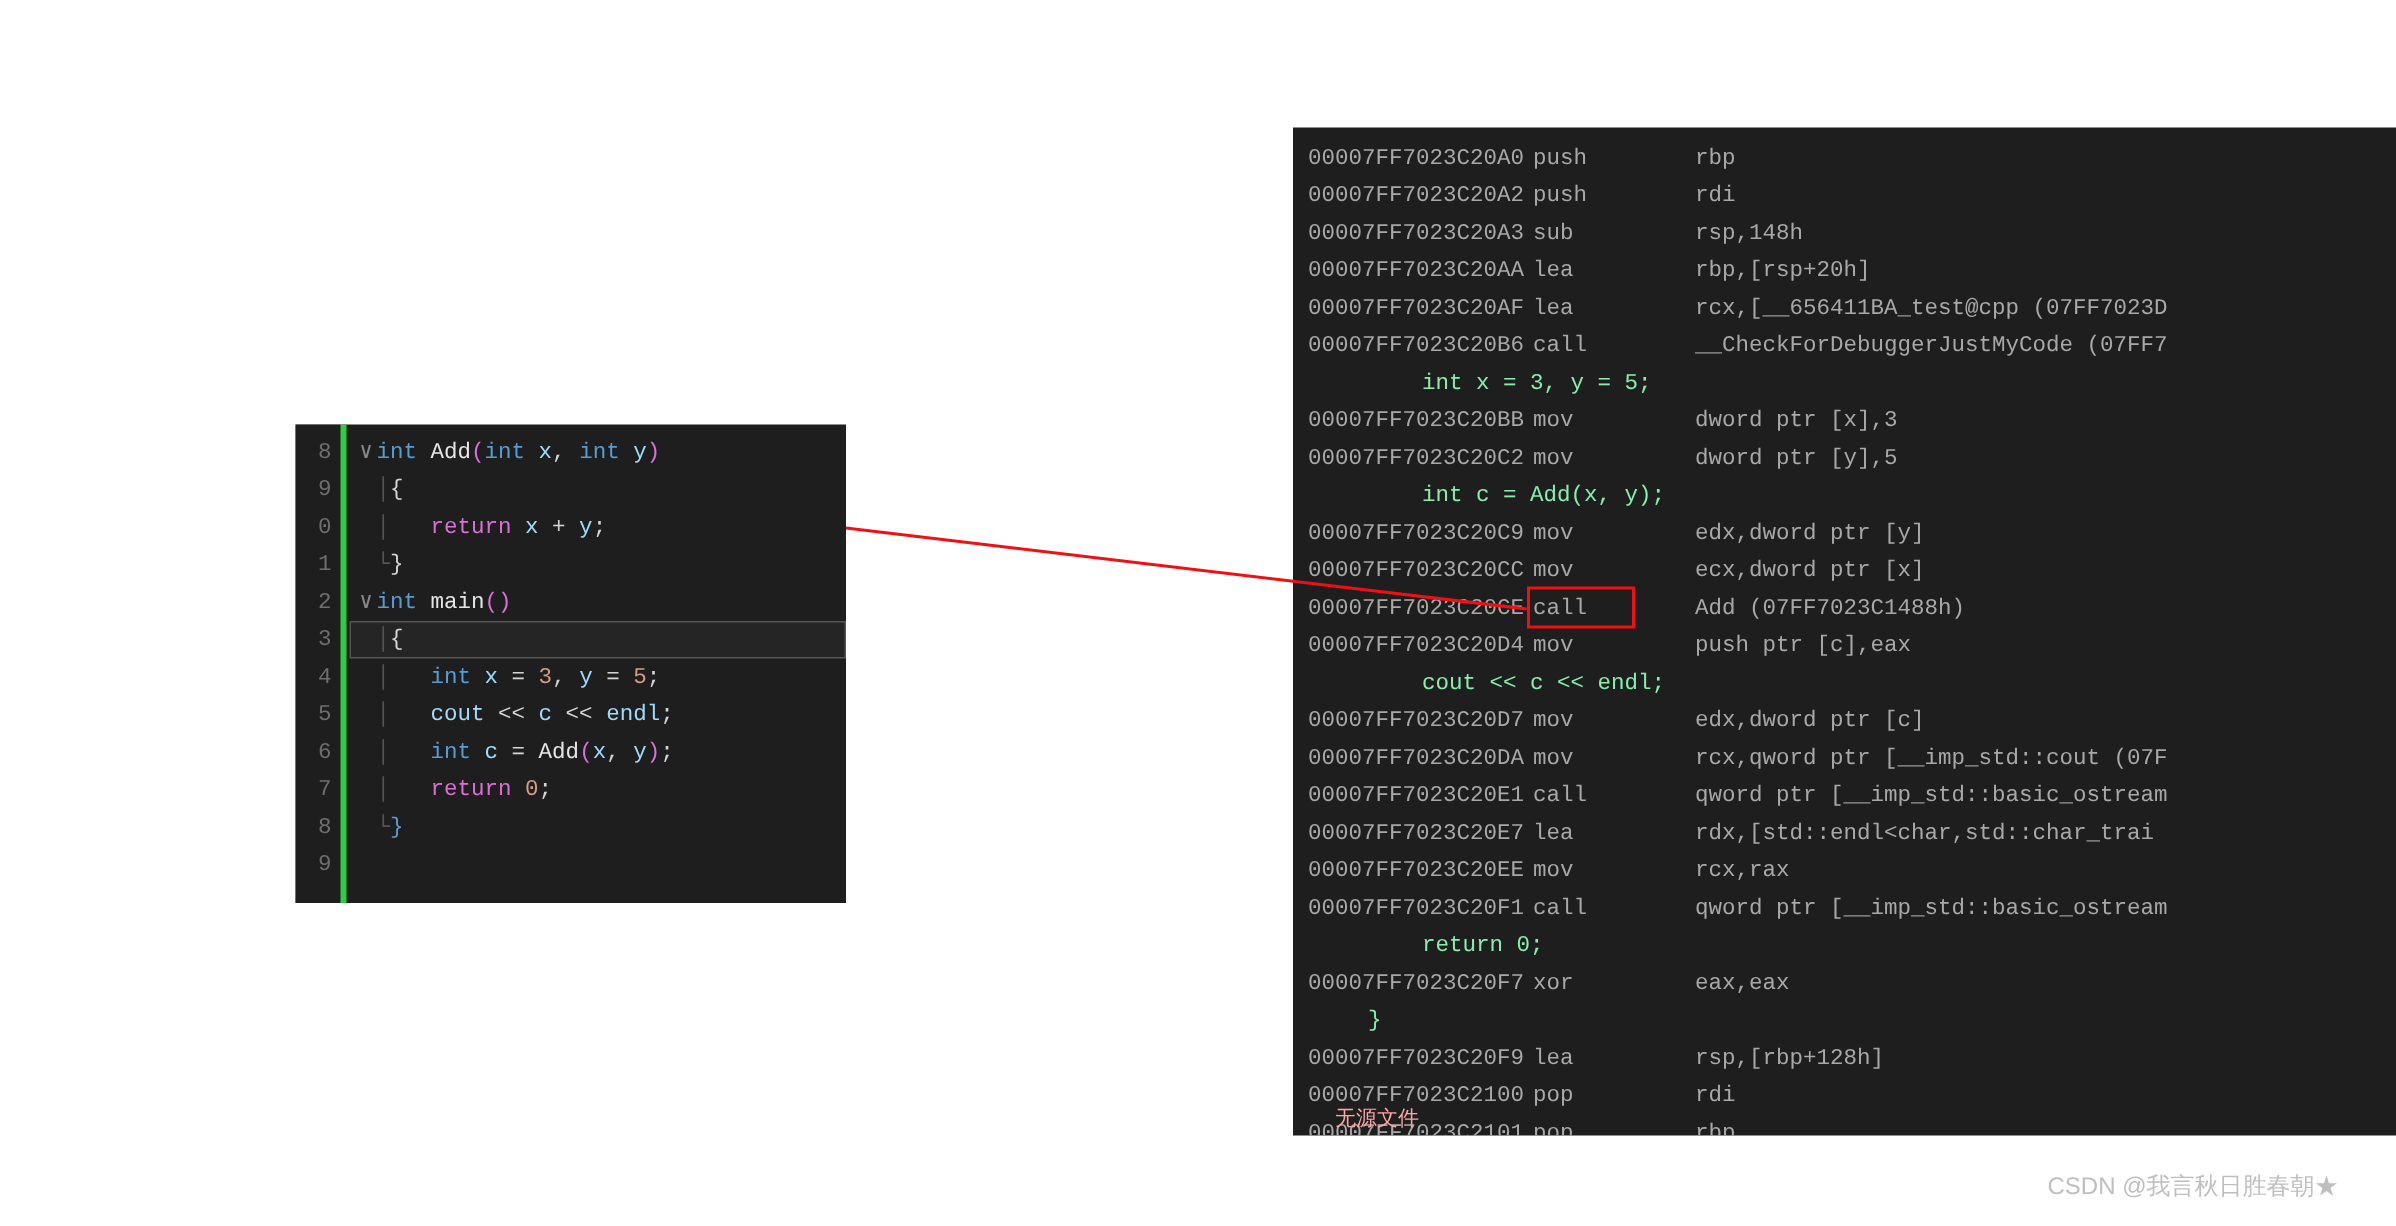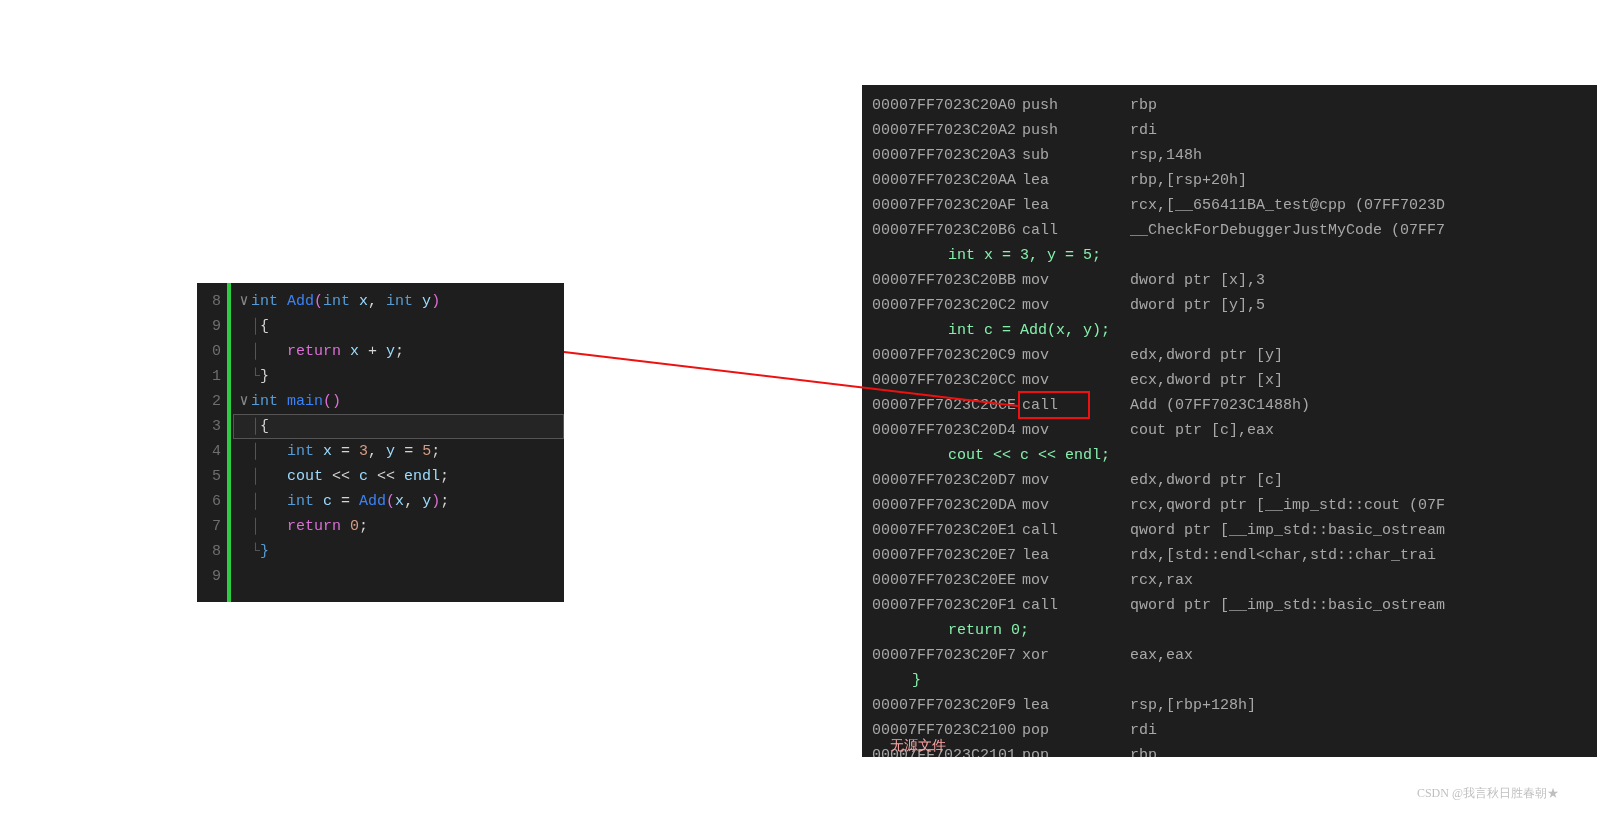--- a/index.html
+++ b/index.html
@@ -6,37 +6,37 @@
   .panel{position:absolute;background:#1e1e1e;color:#d4d4d4;overflow:hidden}
   .src-panel{left:197px;top:283px;width:367px;height:319px}
   .gutter{position:absolute;left:0;top:0;width:30px;height:100%;background:#1e1e1e;color:#6e6e6e;text-align:right;padding-top:6px;box-sizing:border-box}
   .gutter div{height:25px;line-height:25px;padding-right:6px}
   .greenbar{position:absolute;left:30px;top:0;width:4px;height:100%;background:#2ecc40}
   .code{position:absolute;left:40px;top:6px;right:0}
   .code-row{height:25px;line-height:25px;white-space:pre}
   .curline{position:absolute;left:36px;right:0;height:25px;border:1px solid #555;background:rgba(255,255,255,0.03);box-sizing:border-box}
   .fold{color:#888;display:inline-block;width:14px;text-align:center}
   .kw{color:#569cd6}
-  .fn{color:#3b82f6}
+  .fn{color:#e5e5e5}
   .id{color:#9cdcfe}
   .num{color:#d69d85}
   .op{color:#d4d4d4}
   .br{color:#da70d6}
   .pipe{color:#555}
   .asm-panel{left:862px;top:85px;width:818px;height:672px}
   .asm{position:absolute;left:10px;top:8px;right:10px;bottom:0;color:#a8a8a8}
   .asm-row{height:25px;line-height:25px;white-space:pre;overflow:hidden}
   .addr{display:inline-block;width:150px}
   .mn{display:inline-block;width:108px}
   .src-inline{color:#d4d4d4;padding-left:40px}
   .white{color:#86efac}
   .box{position:absolute;border:2px solid #e11;box-sizing:border-box}
   .arrow{position:absolute;height:2px;background:#e11;transform-origin:left center}
   .scroll{position:absolute;right:2px;width:14px;background:#3a3a3a}
-  .watermark{position:absolute;right:38px;bottom:15px;color:#bfbfbf;font-family:Liberation Serif, serif;font-size:12px}
+  .watermark{position:absolute;right:38px;bottom:15px;color:#bfbfbf;font-family:Liberation Sans, sans-serif;font-size:16px}
   .red{color:#fca5a5}
 </style>
 </head>
 <body>
 
 <div class="panel src-panel">
   <div class="gutter" id="gutter">
       <div>8</div>
       <div>9</div>
       <div>0</div>
@@ -76,21 +76,21 @@
       <div class="asm-row"><span class="addr">00007FF7023C20AA</span><span class="mn">lea</span><span>rbp,[rsp+20h]</span></div>
       <div class="asm-row"><span class="addr">00007FF7023C20AF</span><span class="mn">lea</span><span>rcx,[__656411BA_test@cpp (07FF7023D</span></div>
       <div class="asm-row"><span class="addr">00007FF7023C20B6</span><span class="mn">call</span><span>__CheckForDebuggerJustMyCode (07FF7</span></div>
       <div class="asm-row"><span class="src-inline white">    int x = 3, y = 5;</span></div>
       <div class="asm-row"><span class="addr">00007FF7023C20BB</span><span class="mn">mov</span><span>dword ptr [x],3</span></div>
       <div class="asm-row"><span class="addr">00007FF7023C20C2</span><span class="mn">mov</span><span>dword ptr [y],5</span></div>
       <div class="asm-row"><span class="src-inline white">    int c = Add(x, y);</span></div>
       <div class="asm-row"><span class="addr">00007FF7023C20C9</span><span class="mn">mov</span><span>edx,dword ptr [y]</span></div>
       <div class="asm-row"><span class="addr">00007FF7023C20CC</span><span class="mn">mov</span><span>ecx,dword ptr [x]</span></div>
       <div class="asm-row"><span class="addr">00007FF7023C20CE</span><span class="mn">call</span><span>Add (07FF7023C1488h)</span></div>
-      <div class="asm-row"><span class="addr">00007FF7023C20D4</span><span class="mn">mov</span><span>cout ptr [c],eax</span></div>
+      <div class="asm-row"><span class="addr">00007FF7023C20D4</span><span class="mn">mov</span><span>push ptr [c],eax</span></div>
       <div class="asm-row"><span class="src-inline white">    cout &lt;&lt; c &lt;&lt; endl;</span></div>
       <div class="asm-row"><span class="addr">00007FF7023C20D7</span><span class="mn">mov</span><span>edx,dword ptr [c]</span></div>
       <div class="asm-row"><span class="addr">00007FF7023C20DA</span><span class="mn">mov</span><span>rcx,qword ptr [__imp_std::cout (07F</span></div>
       <div class="asm-row"><span class="addr">00007FF7023C20E1</span><span class="mn">call</span><span>qword ptr [__imp_std::basic_ostream</span></div>
       <div class="asm-row"><span class="addr">00007FF7023C20E7</span><span class="mn">lea</span><span>rdx,[std::endl&lt;char,std::char_trai</span></div>
       <div class="asm-row"><span class="addr">00007FF7023C20EE</span><span class="mn">mov</span><span>rcx,rax</span></div>
       <div class="asm-row"><span class="addr">00007FF7023C20F1</span><span class="mn">call</span><span>qword ptr [__imp_std::basic_ostream</span></div>
       <div class="asm-row"><span class="src-inline white">    return 0;</span></div>
       <div class="asm-row"><span class="addr">00007FF7023C20F7</span><span class="mn">xor</span><span>eax,eax</span></div>
       <div class="asm-row"><span class="src-inline white">}</span></div>

